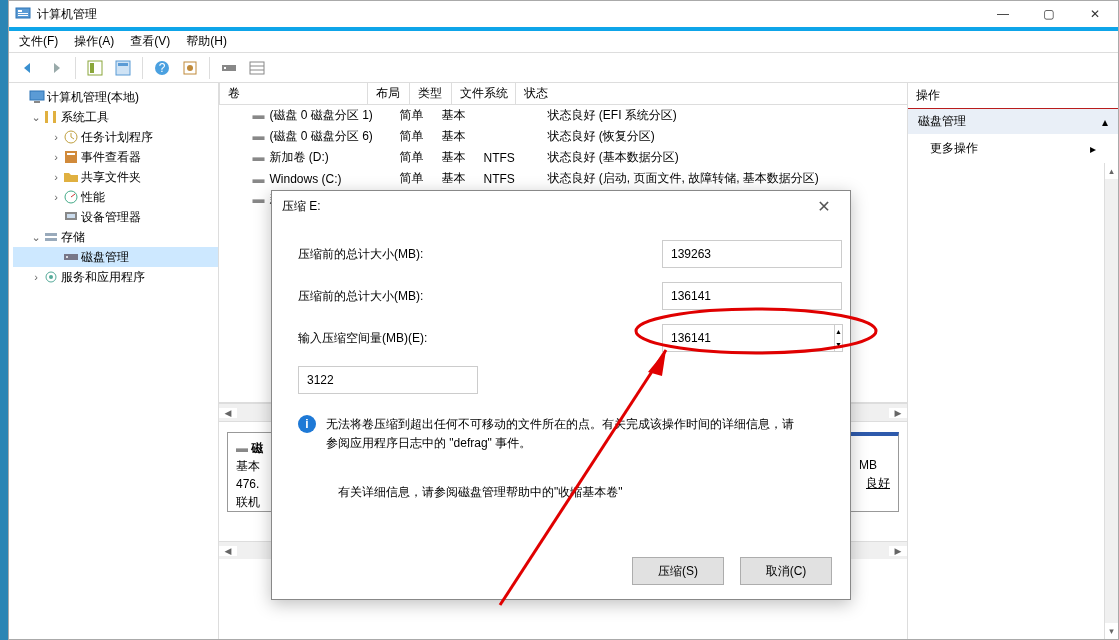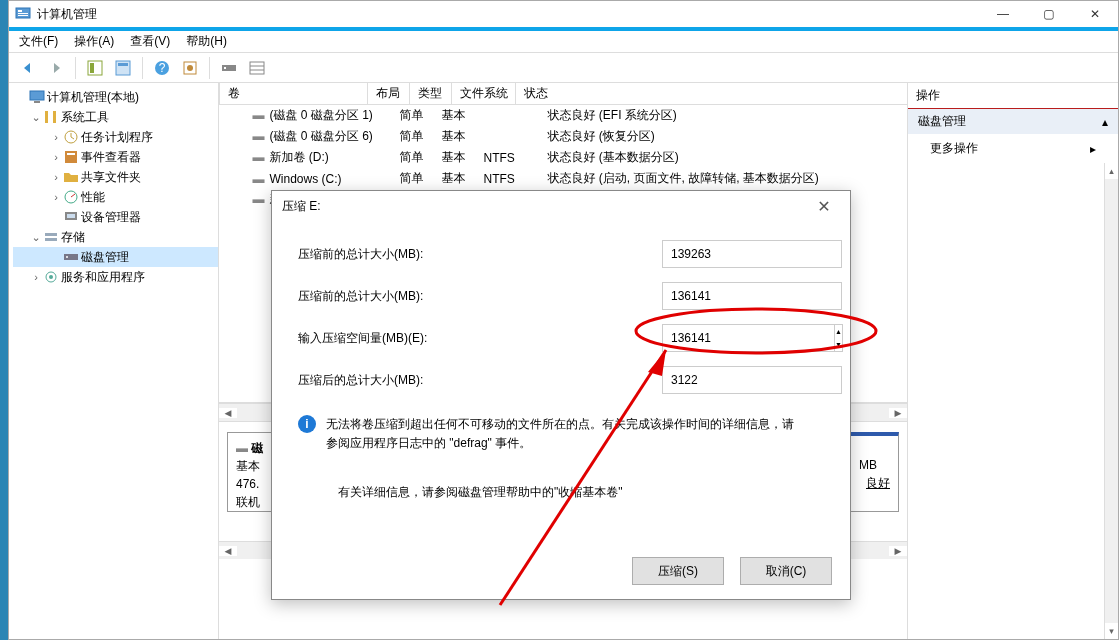--- a/index.html
+++ b/index.html
@@ -405,21 +405,20 @@
         <span class="spinwrap">
           <input value="136141" style="">
           <span class="spin">
             <span class="s">▲</span>
             <span class="s">▼</span>
           </span>
         </span>
       </span>
     </div>
     <div class="row">
-      <span class="lbl">压缩后的总计大小(MB):</span>
       <span class="val">
           <span class="ro">3122</span>
         </span>
     </div>
     <div class="info">
       <span class="ic">i</span>
       <span class="tx">
         <span>无法将卷压缩到超出任何不可移动的文件所在的点。有关完成该操作时间的详细信息，请</span><br>
         <span>参阅应用程序日志中的 "defrag" 事件。</span>
       </span>

